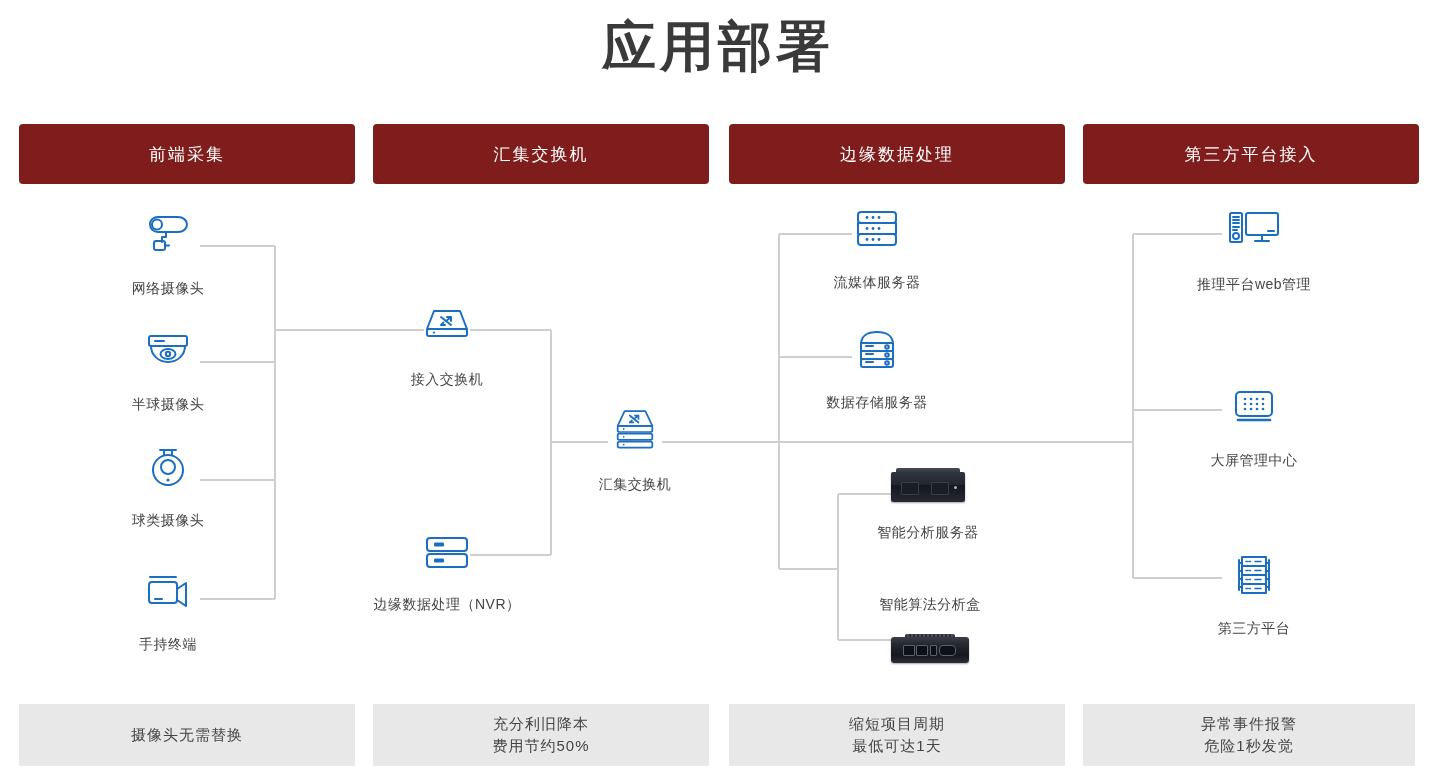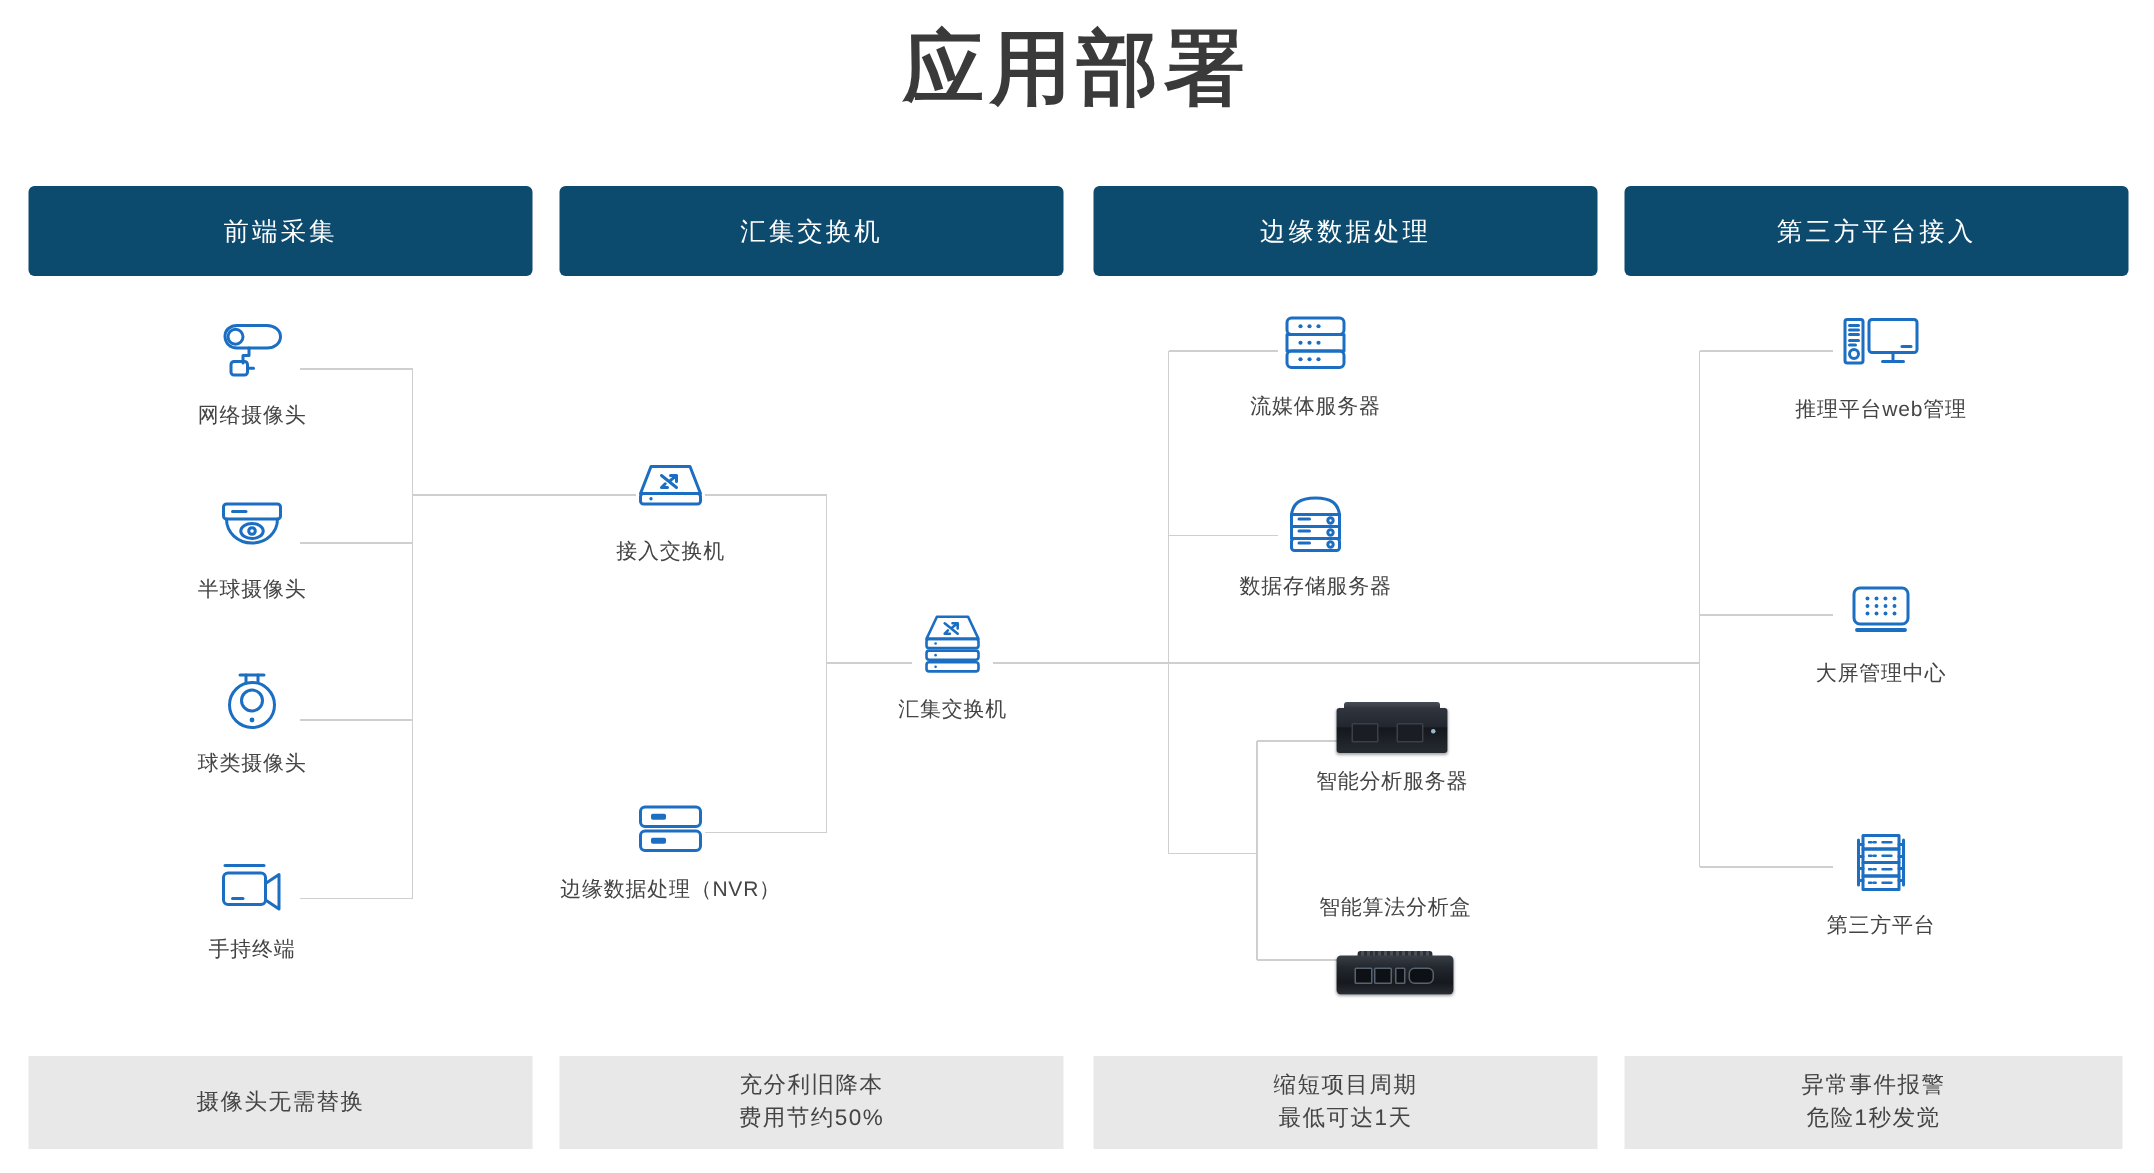--- a/index.html
+++ b/index.html
@@ -18,21 +18,21 @@
     font-size:54px;font-weight:bold;color:#3a3a3a;
     letter-spacing:4px;
     line-height:72px;
   }
   
   .headers{
     position:absolute;left:0;top:124px;width:1436px;height:60px;
   }
   .hdr{
     position:absolute;top:0;height:60px;
-    background:#0c4a6e;
+    background:#7f1d1d;
     border-radius:4px;
     color:#fff;
     font-size:17px;
     letter-spacing:2px;
     display:flex;align-items:center;justify-content:center;
   }
   .hdr.c1{left:19px;width:336px;}
   .hdr.c2{left:373px;width:336px;}
   .hdr.c3{left:729px;width:336px;}
   .hdr.c4{left:1083px;width:336px;}
@@ -43,21 +43,21 @@
   }
   .wires{position:absolute;left:0;top:0;width:1436px;height:512px;}
 
   
   .node{
     position:absolute;
     display:flex;flex-direction:column;align-items:center;
     width:170px;
   }
   .node .lbl{
-    font-size:14px;color:#444;white-space:nowrap;margin-top:6px;
+    font-size:14px;color:#444;white-space:nowrap;margin-top:18px;
     letter-spacing:.5px;
   }
   .node.label-top{flex-direction:column-reverse;}
   .node.label-top .lbl{margin-top:0;margin-bottom:20px;}
   .ico{width:64px;height:52px;display:block;}
 
   
   .photo-server{
     width:74px;height:40px;position:relative;
   }

